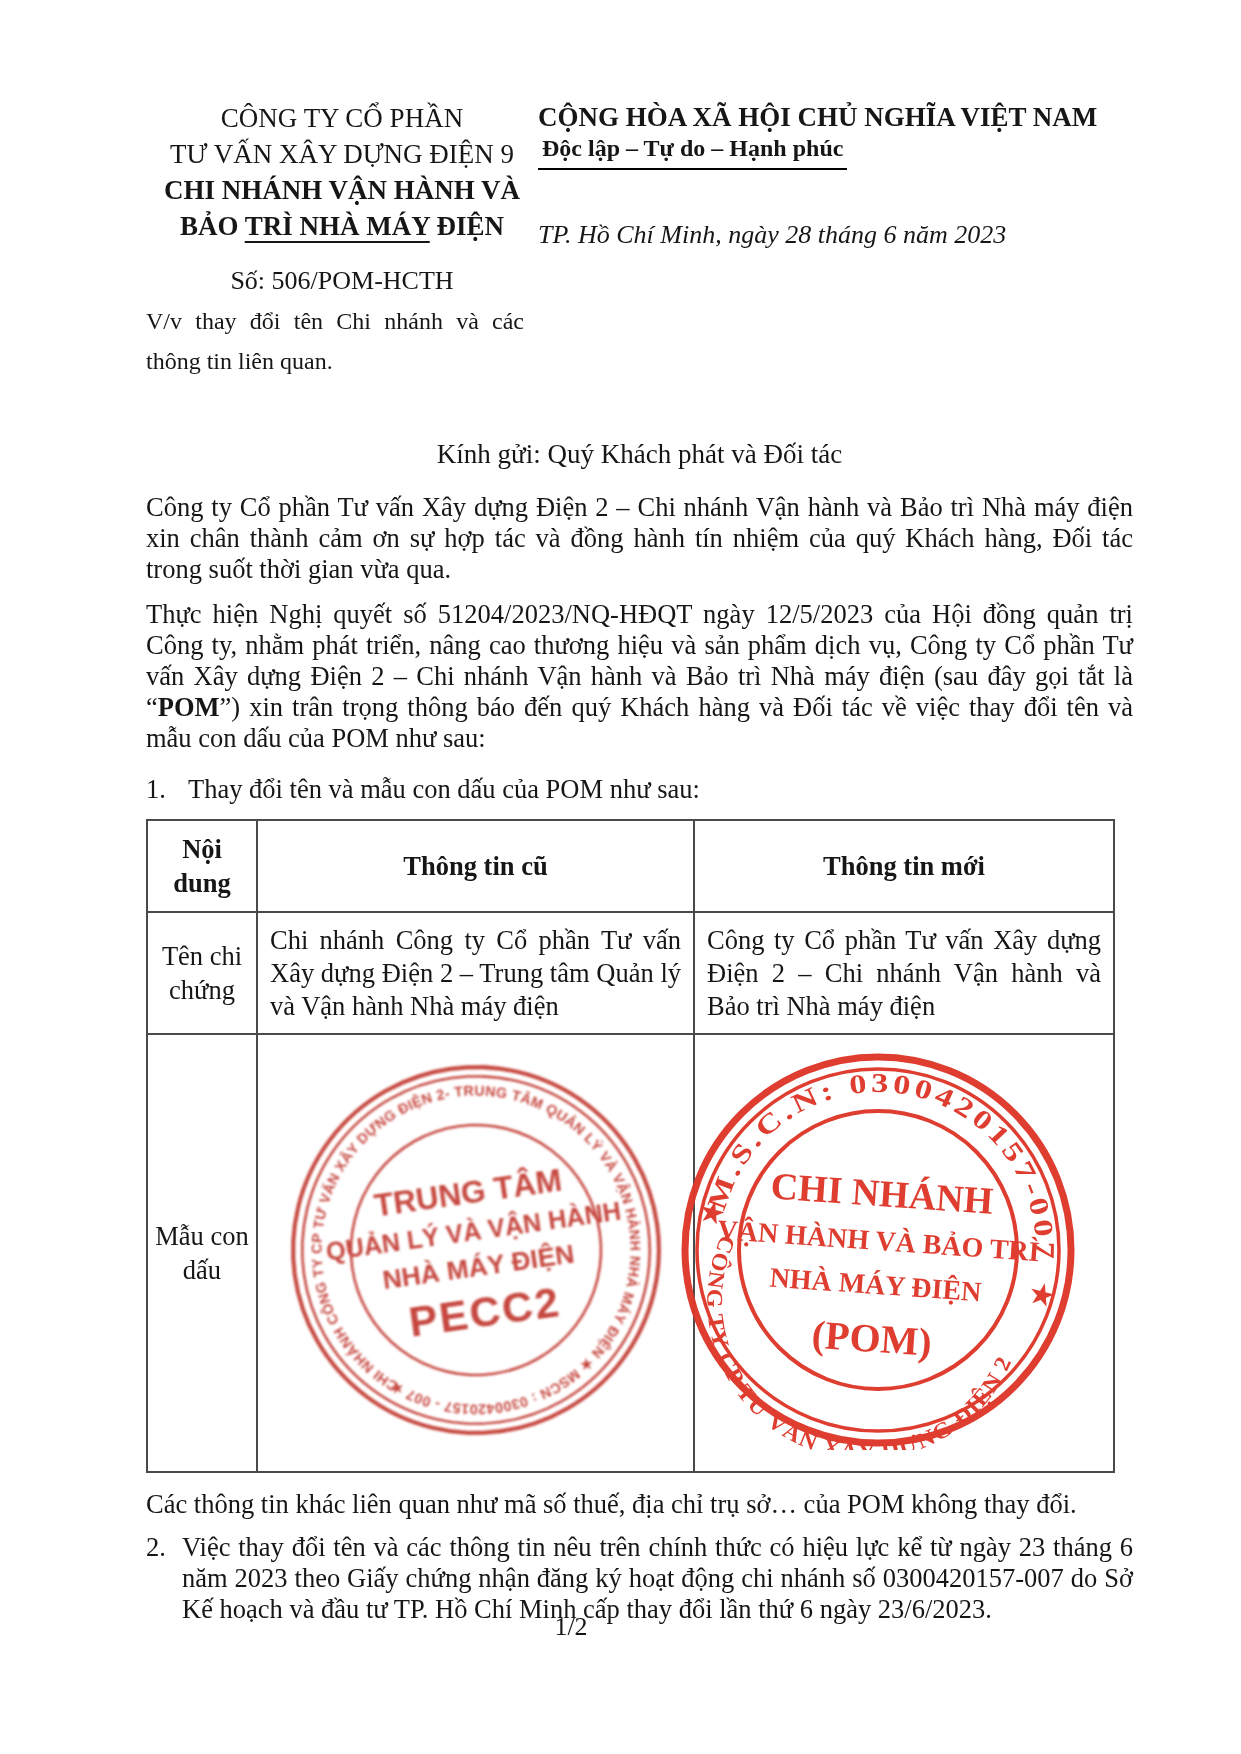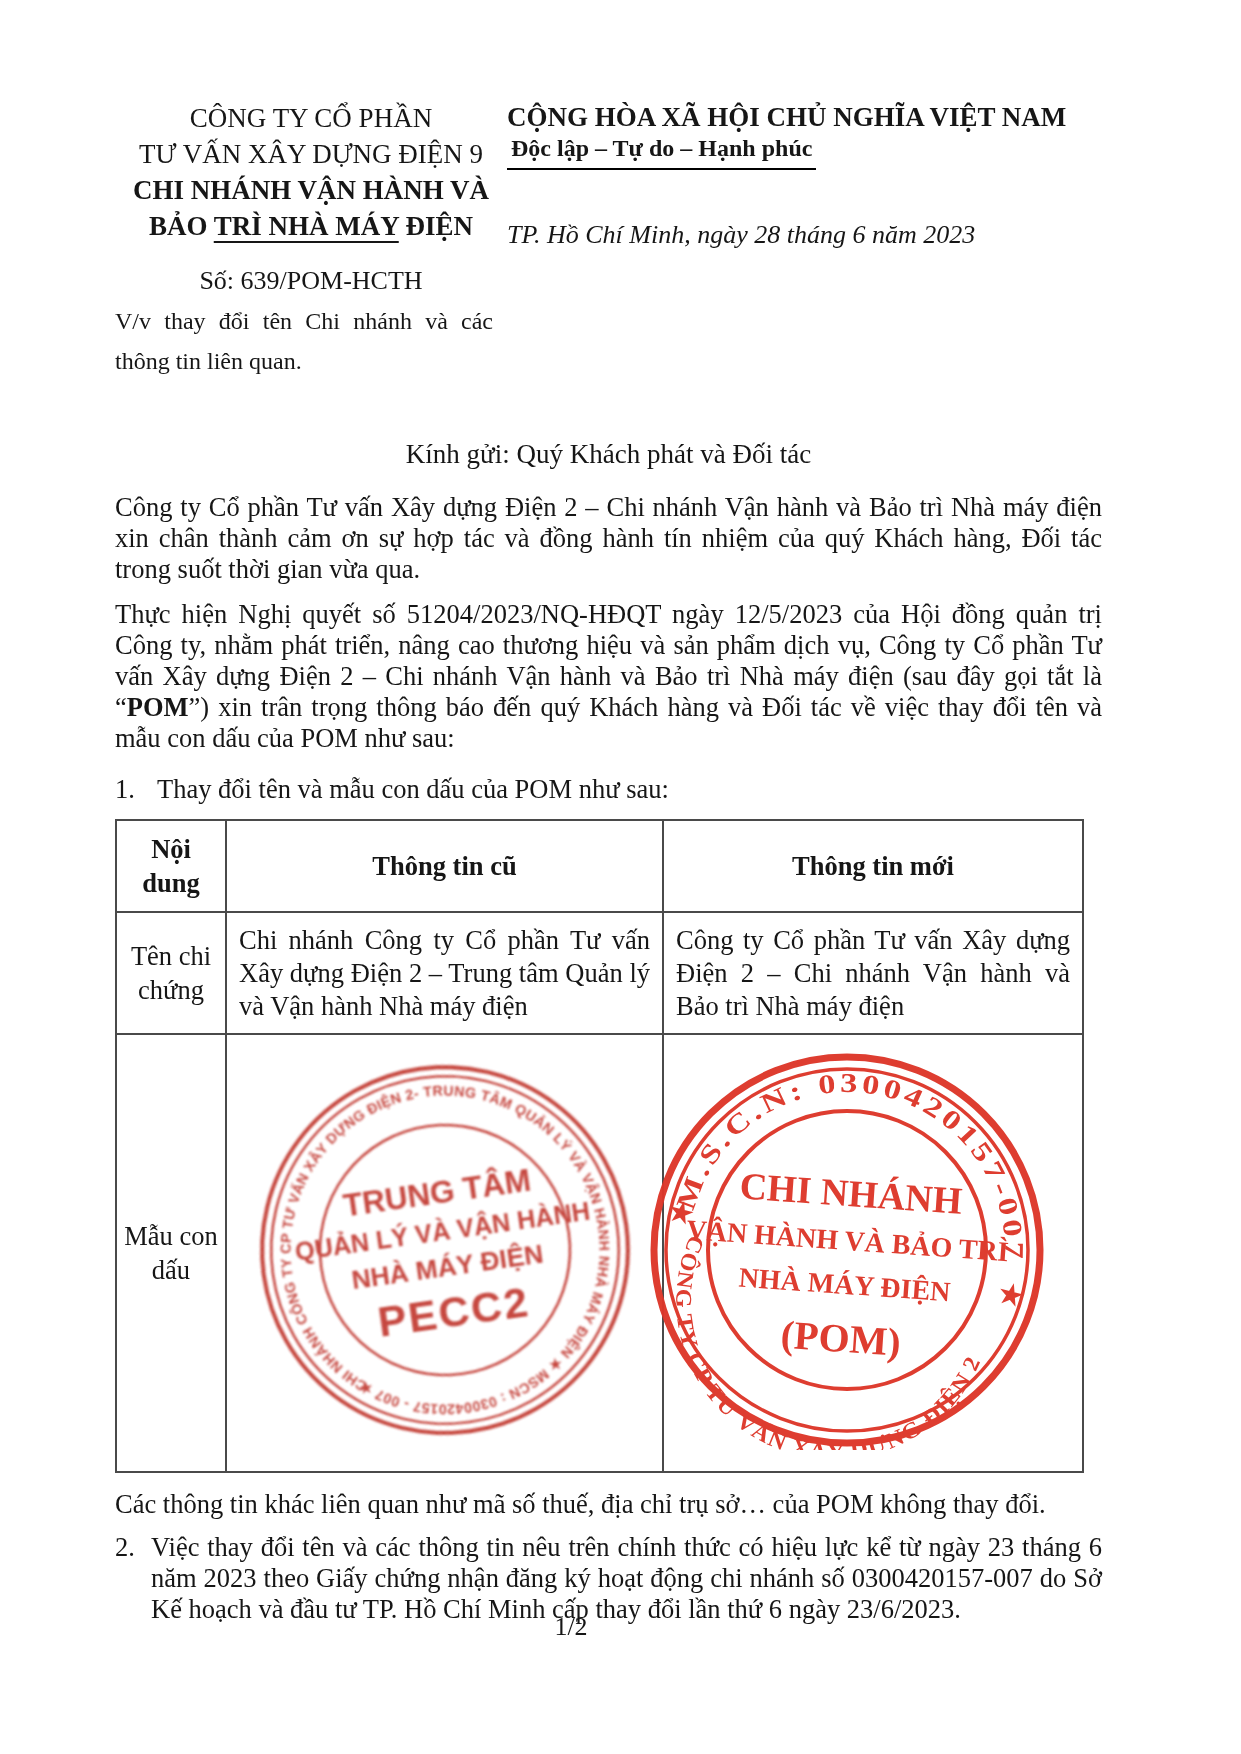--- a/index.html
+++ b/index.html
@@ -1,18 +1,18 @@
 <!DOCTYPE html>
 <html><head>
 <meta charset="utf-8">
 <style>
   html,body{margin:0;padding:0;background:#ffffff;}
   body{width:1241px;height:1754px;font-family:"Liberation Serif",serif;color:#161616;}
   .page{position:relative;width:1241px;height:1754px;overflow:hidden;background:#fff;}
-  .content{position:absolute;left:115px;top:0;width:987px;}
+  .content{position:absolute;left:146px;top:0;width:987px;}
 
   
   .hdr{display:flex;margin-top:100px;}
   .hdr-left{width:392px;text-align:center;flex:none;}
   .org-line{font-size:27px;line-height:36px;white-space:nowrap;}
   .org-bold{font-weight:bold;}
   .ul-part{text-decoration:underline;text-decoration-thickness:2px;text-underline-offset:6px;}
   .doc-no{margin-top:22px;font-size:26px;}
   .subject{margin-top:5px;font-size:24px;line-height:40px;text-align:justify;width:378px;}
   .hdr-right{flex:1;text-align:left;padding-top:2px;}
@@ -47,21 +47,21 @@
 
 <div class="page">
   <div class="content">
 
     <div class="hdr">
       <div class="hdr-left">
         <div class="org-line">CÔNG TY CỔ PHẦN</div>
         <div class="org-line">TƯ VẤN XÂY DỰNG ĐIỆN 9</div>
         <div class="org-line org-bold">CHI NHÁNH VẬN HÀNH VÀ</div>
         <div class="org-line org-bold"><span>BẢO </span><span class="ul-part">TRÌ NHÀ MÁY</span><span> ĐIỆN</span></div>
-        <div class="doc-no">Số: 639/POM-HCTH</div>
+        <div class="doc-no">Số: 506/POM-HCTH</div>
         <div class="subject">V/v thay đổi tên Chi nhánh và các thông tin liên quan.</div>
       </div>
       <div class="hdr-right">
         <div class="nat1">CỘNG HÒA XÃ HỘI CHỦ NGHĨA VIỆT NAM</div>
         <div class="nat2"><span>Độc lập – Tự do – Hạnh phúc</span></div>
         <div class="date-line">TP. Hồ Chí Minh, ngày 28 tháng 6 năm 2023</div>
       </div>
     </div>
 
     <div class="salutation">Kính gửi: Quý Khách phát và Đối tác</div>

